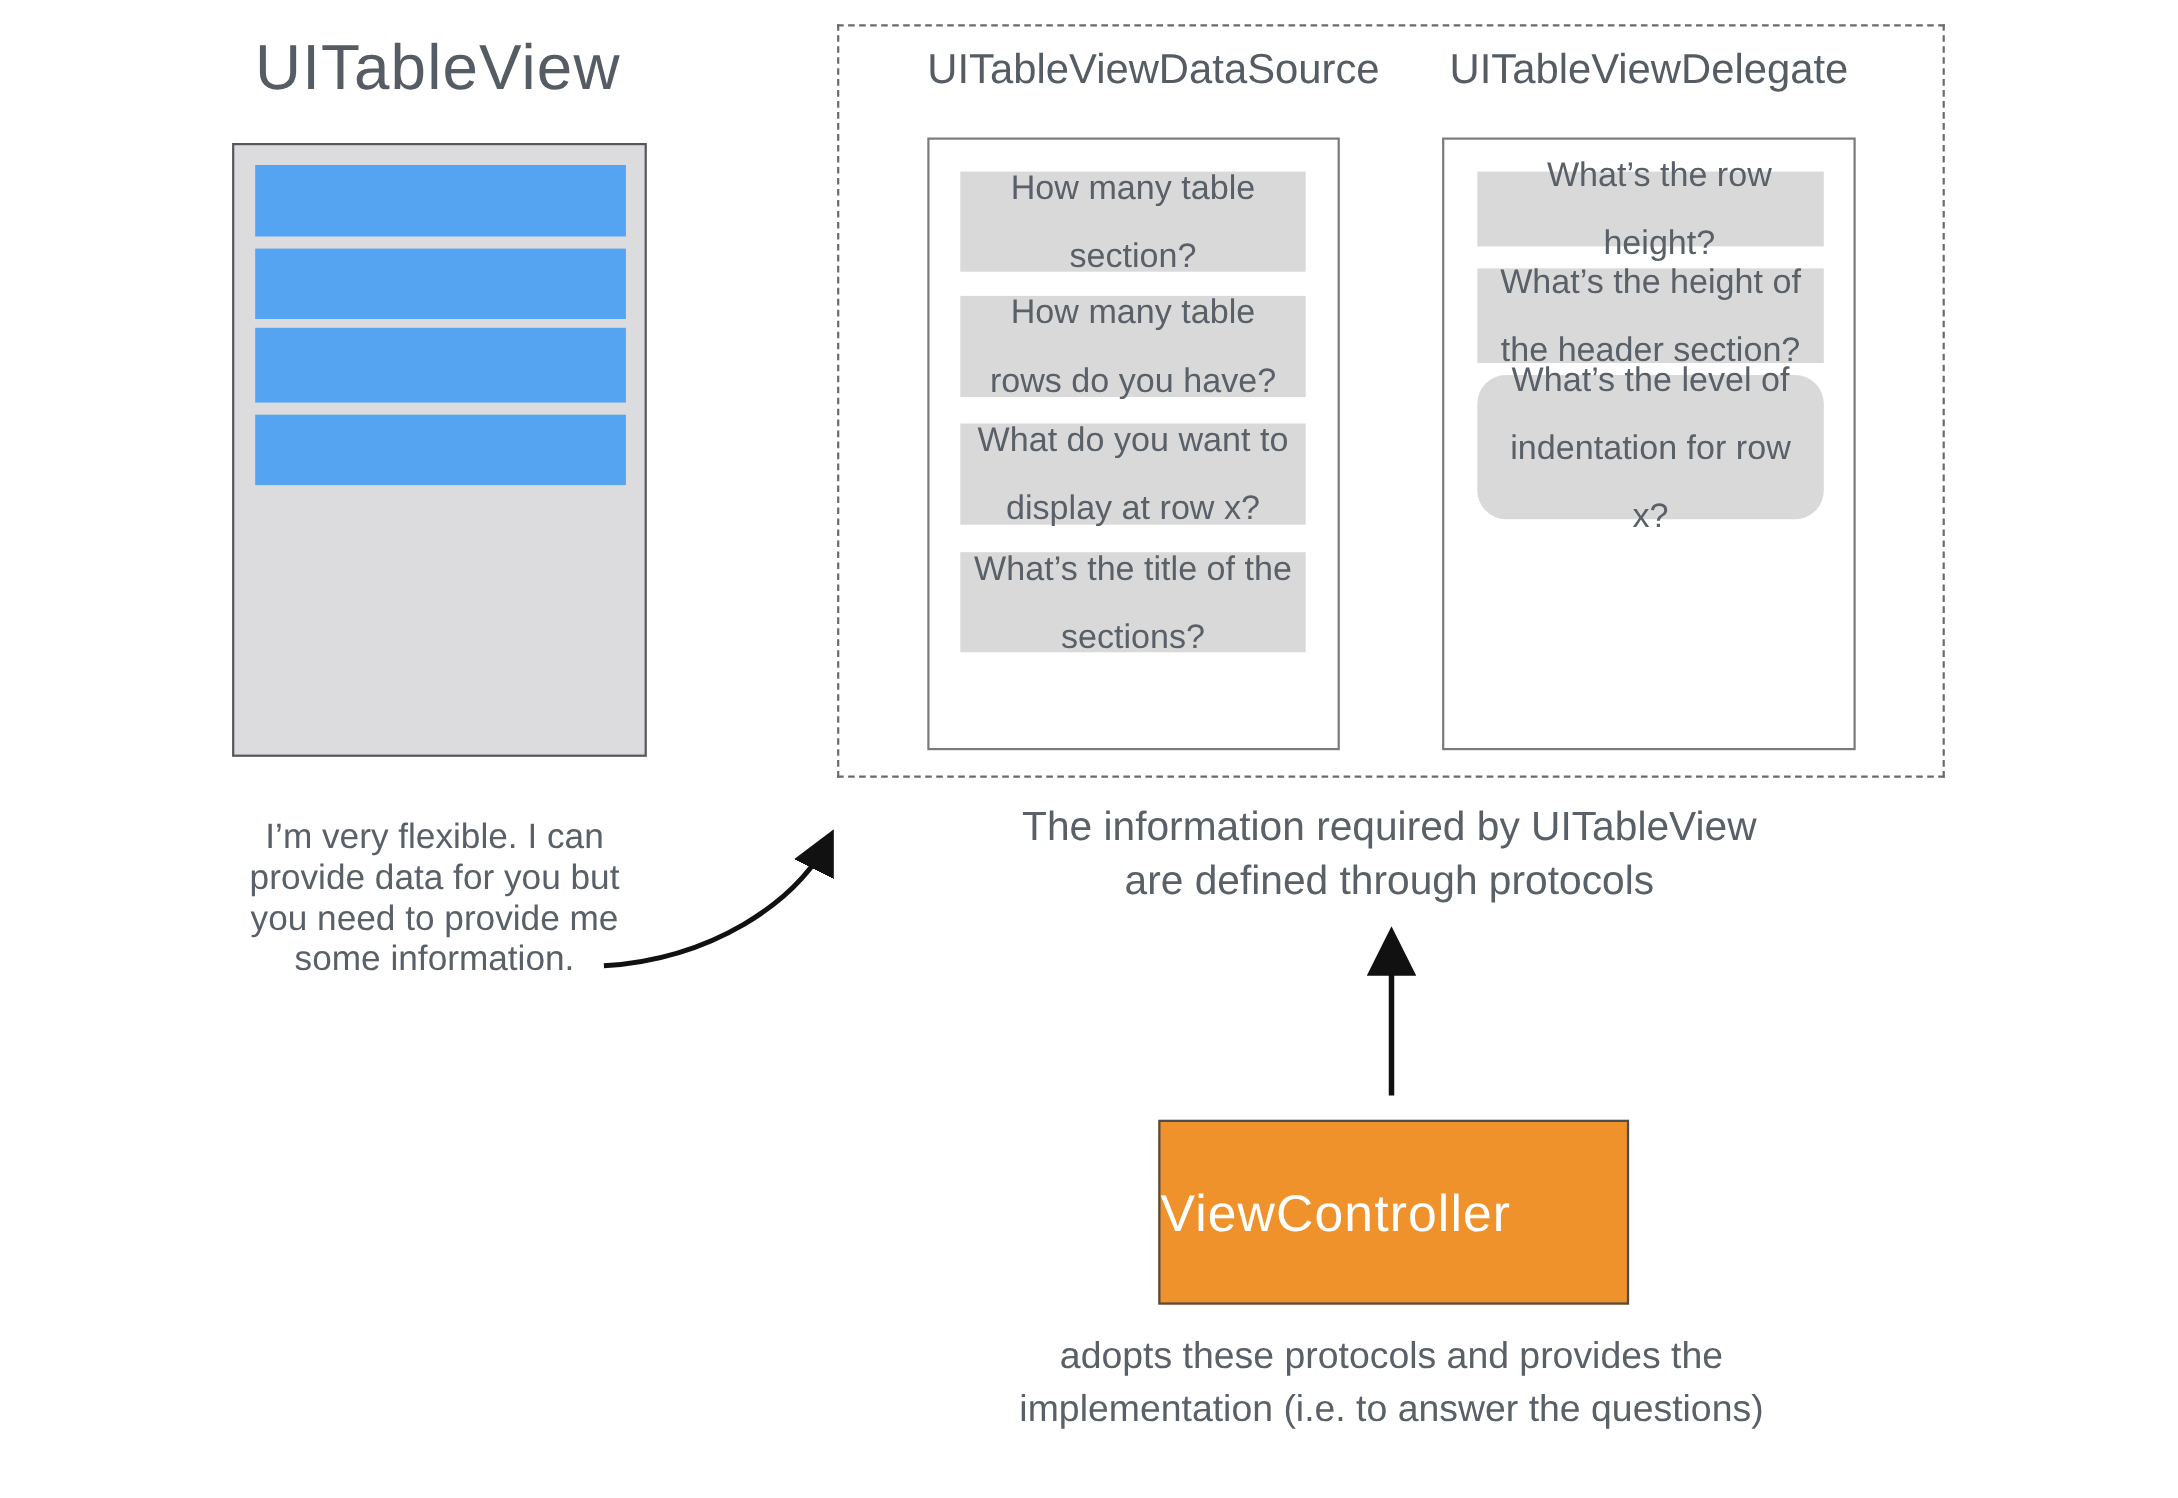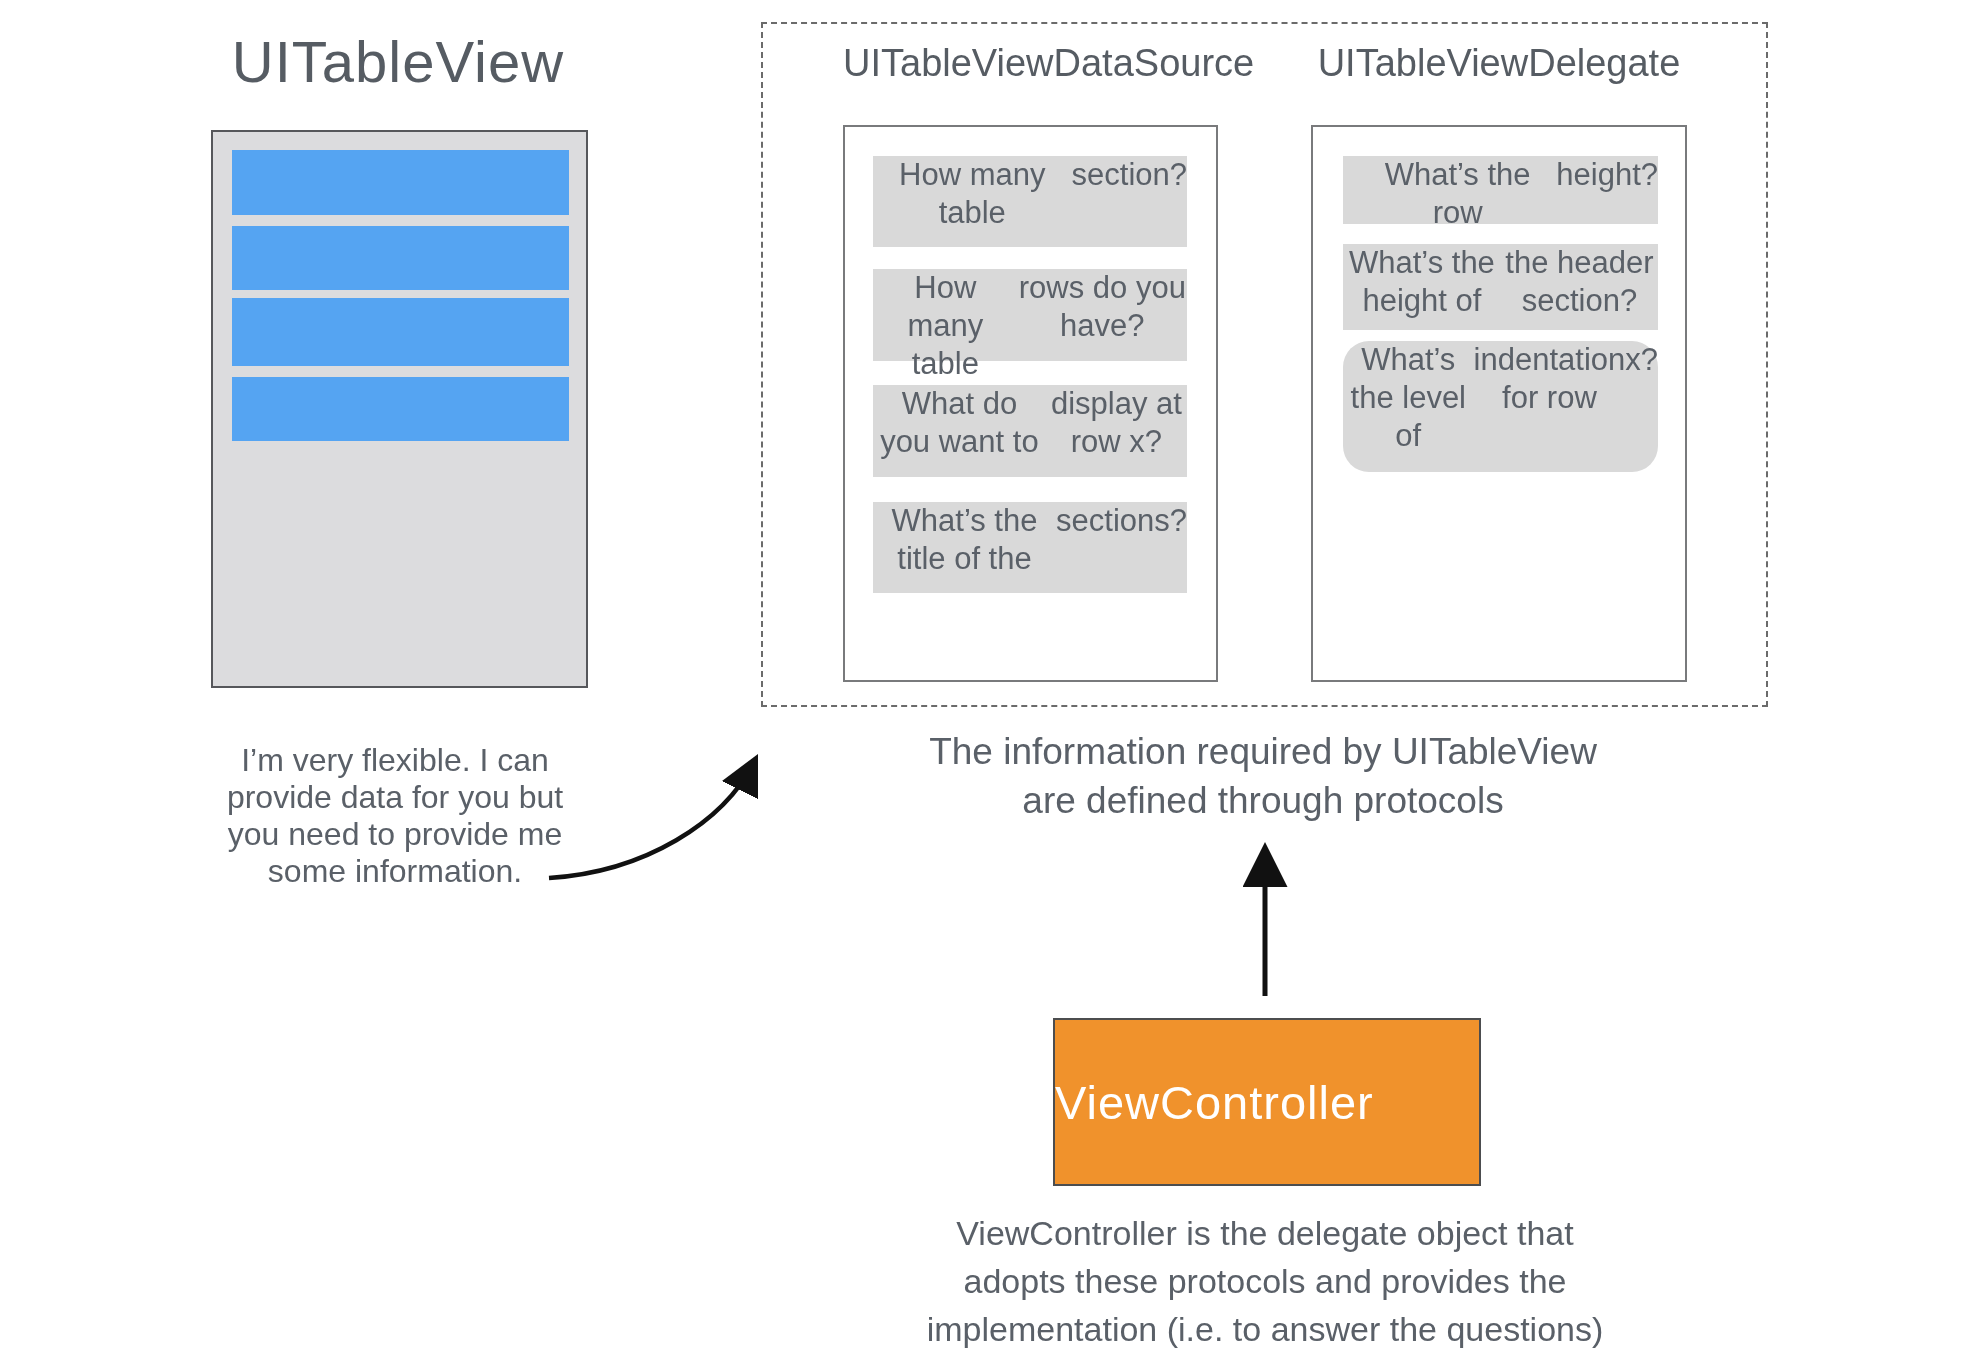--- a/index.html
+++ b/index.html
@@ -42,22 +42,22 @@
   }
   .ds-title { left: 843px; width: 375px; }
   .dl-title { left: 1311px; width: 376px; }
 
   .proto-box { background: #ffffff; border: 2px solid #797A7C; }
   .ds-box { left: 843px;  top: 125px; width: 375px; height: 557px; }
   .dl-box { left: 1311px; top: 125px; width: 376px; height: 557px; }
 
   .qbox {
     position: absolute; background: #D9D9D9;
-    display: flex; flex-direction: row; justify-content: center;
-    text-align: center; font-size: 31px; line-height: 38px; color: #5A6068;
+    display: flex; flex-direction: column; justify-content: center;
+    text-align: center; font-size: 31px; line-height: 38px; color: #5A6068; gap: 24px;
   }
   .ds-box .qbox { left: 28px; width: 314px; }
   .dl-box .qbox { left: 30px; width: 315px; }
   .ds-box .q0 { top: 29px;  height: 91px; }
   .ds-box .q1 { top: 142px; height: 92px; }
   .ds-box .q2 { top: 258px; height: 92px; }
   .ds-box .q3 { top: 375px; height: 91px; }
   .dl-box .q0 { top: 29px;  height: 68px; padding-left: 16px; }
   .dl-box .q1 { top: 105px; height: 86px; margin-top: 12px; }
   .dl-box .q2 { top: 214px; height: 131px; border-radius: 26px; }
@@ -146,21 +146,20 @@
   <div class="abs proto-caption">
     <div>The information required by UITableView</div>
     <div>are defined through protocols</div>
   </div>
 
   <div class="abs vc-box">
     <div class="vc-label">ViewController</div>
   </div>
 
   <div class="abs vc-caption">
-    <div>ViewController is the delegate object that</div>
     <div>adopts these protocols and provides the</div>
     <div>implementation (i.e. to answer the questions)</div>
   </div>
 
   <svg class="arrows" width="1980" height="1362" viewBox="0 0 1980 1362">
     <defs>
       <marker id="ah" markerWidth="9" markerHeight="9" refX="7" refY="4.5" orient="auto">
         <path d="M0,0 L9,4.5 L0,9 Z" fill="#111111"></path>
       </marker>
     </defs>

